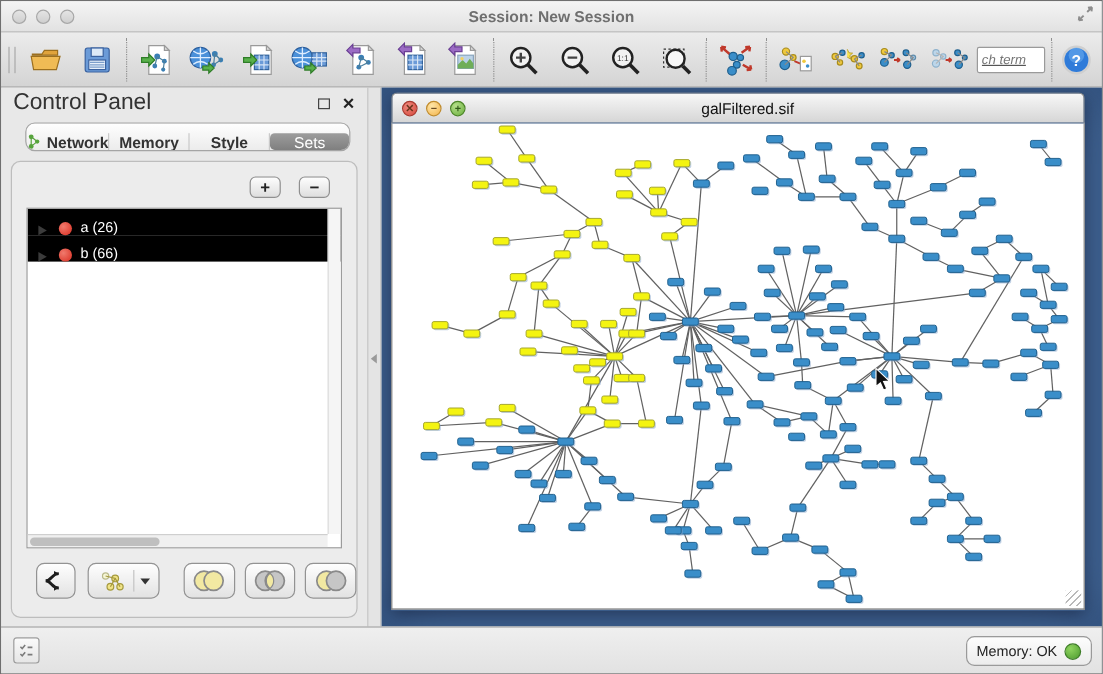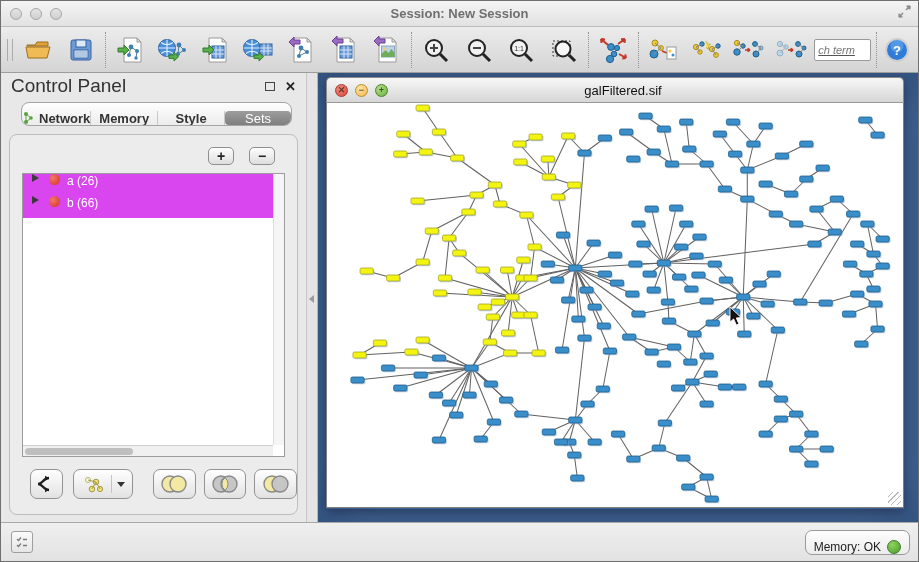--- a/index.html
+++ b/index.html
@@ -39,21 +39,21 @@
   .tab { flex:1; display:flex; align-items:center; justify-content:center; gap:4px; font-size:13px; font-weight:bold;
          color:#333; border-right:1px solid #c9c9c9;margin-top:8px; }
   .tab:last-child { border-right:none; }
   .tab.active { background:linear-gradient(#9d9d9d,#7f7f7f); color:#fff; border-radius:4px; font-weight:normal; }
   .groupbox { margin:4px 8px 0 8px; height:381px; background:#ececec; border:1px solid #bdbdbd; border-radius:8px; position:relative; }
   .pm-btn { position:absolute; top:12px; width:26px; height:18px; border:1px solid #8f8f8f; border-radius:5px;
             background:linear-gradient(#fdfdfd,#dedede); font:bold 14px "Liberation Sans",sans-serif; color:#222;
             display:flex; align-items:center; justify-content:center; line-height:0; }
   .plus { right:63px; } .minus { right:22px; }
   .setlist { position:absolute; left:12px; right:12px; top:38px; height:284px; background:#fff; border:1px solid #9c9c9c; overflow:hidden; }
-  .row { height:22px; display:flex; align-items:flex-start; background:#d946ef; color:#fff; font-size:12px; }
+  .row { height:22px; display:flex; align-items:flex-end; background:#000000; color:#fff; font-size:12px; }
   .row .tri { width:0; height:0; border-left:7px solid #3b3b3b; border-top:4.5px solid transparent; border-bottom:4.5px solid transparent; margin:0 10px 0 9px; }
   .row .dot { width:11px; height:11px; border-radius:50%; background:radial-gradient(circle at 35% 35%, #f07a6d,#e04437 70%); margin-right:7px; }
   .vtrack { position:absolute; top:0; right:0; bottom:11px; width:11px; background:#f5f5f5; border-left:1px solid #dcdcdc; }
   .htrack { position:absolute; left:0; right:11px; bottom:0; height:11px; background:#f0f0f0; border-top:1px solid #cfcfcf; }
   .hthumb { position:absolute; left:2px; top:2px; width:108px; height:7px; border-radius:4px; background:#bfbfbf; }
   .btnrow { position:absolute; left:0; right:0; top:334px; display:flex; align-items:center; }
   .cpb { height:30px; border:1px solid #939393; border-radius:7px; background:linear-gradient(#fefefe,#e2e2e2);
          display:flex; align-items:center; justify-content:center; }
   .b-split { width:34px; margin-left:20px; }
   .b-create { width:62px; margin-left:10px; gap:2px; }
@@ -84,21 +84,21 @@
   .canvas svg.net { position:absolute; inset:0; width:100%; height:100%; }
   .grip-corner { position:absolute; right:2px; bottom:2px; width:13px; height:13px;
       background:repeating-linear-gradient(135deg, transparent 0 3px, #b9b9b9 3px 4px); }
 
   
   .statusbar { height:39px; background:linear-gradient(#efefef,#e2e2e2); border-top:1px solid #a8a8a8;
                position:relative; flex:0 0 auto; }
   .task-btn { position:absolute; left:10px; top:8px; width:22px; height:22px; background:linear-gradient(#fafafa,#e6e6e6);
               border:1px solid #9e9e9e; border-radius:3px; display:flex; align-items:center; justify-content:center; }
   .mem-btn { position:absolute; right:8px; top:7px; height:25px; padding:0 8px; border:1px solid #9a9a9a; border-radius:7px;
-             background:linear-gradient(#fdfdfd,#ececec); display:flex; align-items:flex-end; gap:6px; font-size:12px; color:#222; }
+             background:linear-gradient(#fdfdfd,#ececec); display:flex; align-items:center; gap:6px; font-size:12px; color:#222; }
   .mem-dot { width:14px; height:14px; border-radius:50%; background:radial-gradient(circle at 35% 30%,#8fd45f,#4c9a2e); border:1px solid #3e7d28; }
 </style>
 </head>
 <body>
 
 <div class="app">
 
   <div class="titlebar">
     <div class="lights">
       <span class="light"></span>

